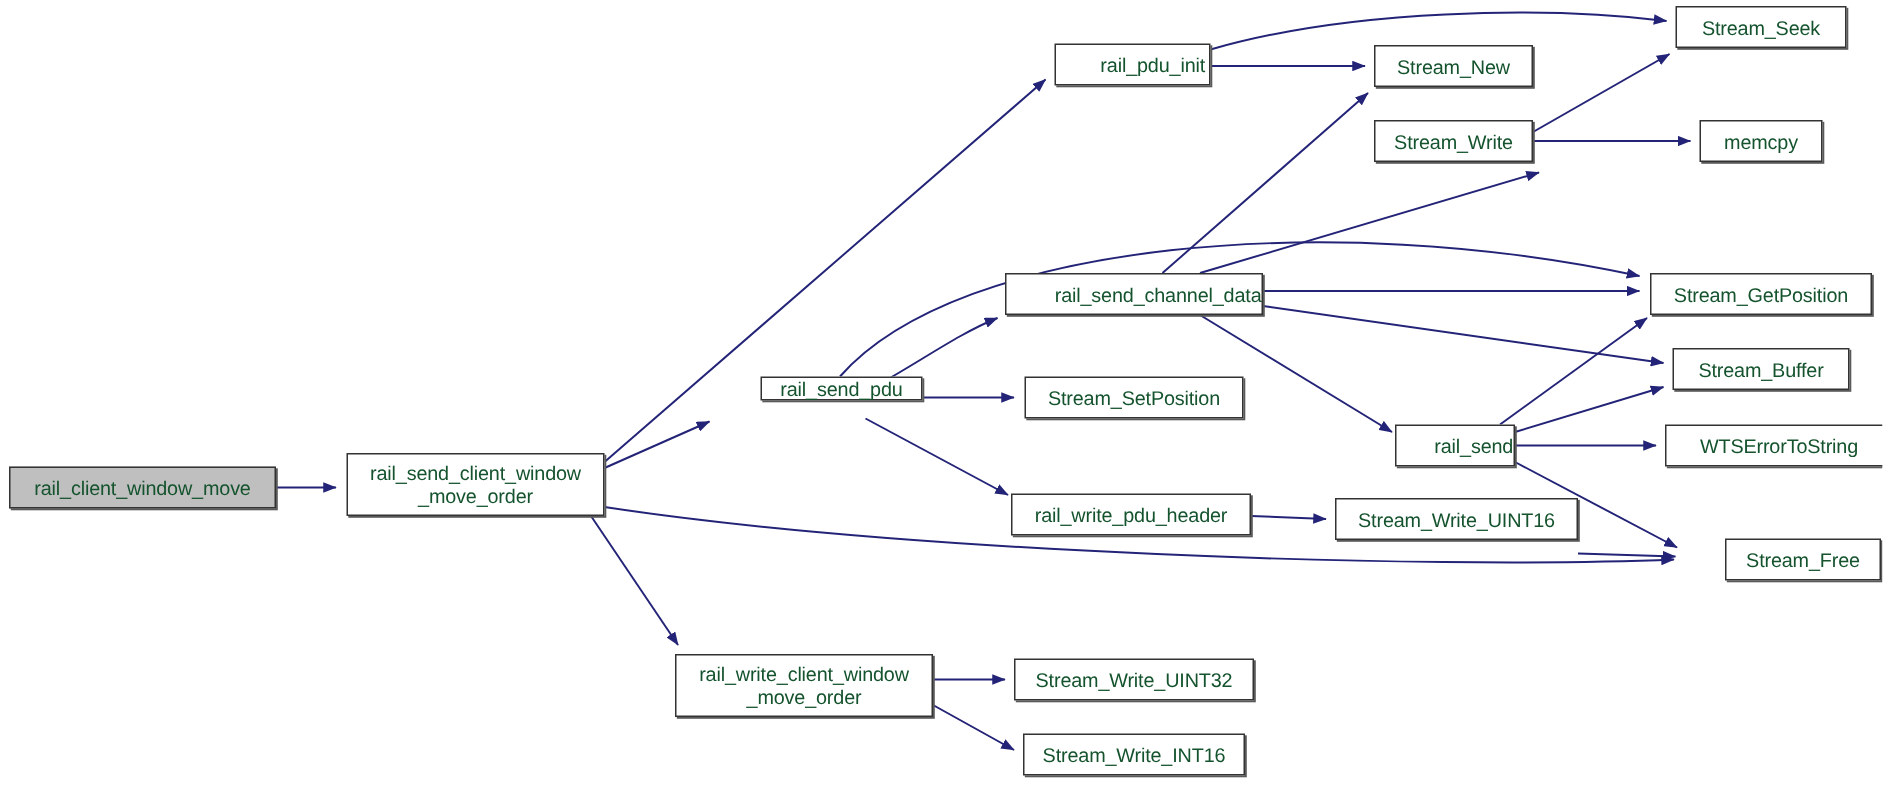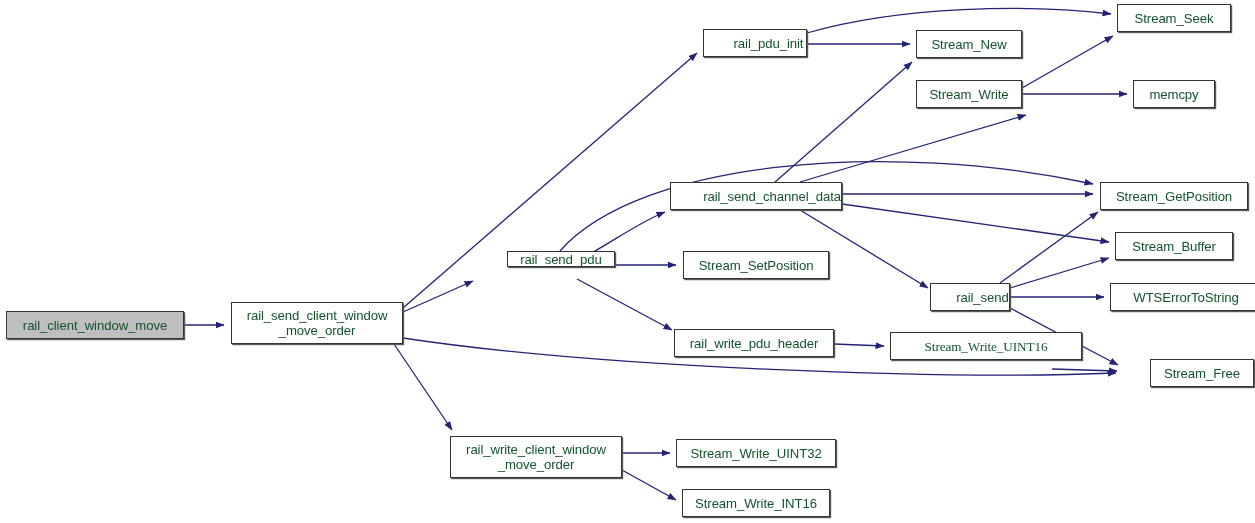--- a/index.html
+++ b/index.html
@@ -101,17 +101,17 @@
       <div class="node" style="left: 930px; top: 283px; width: 80px; height: 28px; padding-left: 25px;"><span class="node-label">rail_send</span></div>
       <div class="node" style="left: 916px; top: 30px; width: 106px; height: 28px;"><span class="node-label">Stream_New</span></div>
       <div class="node" style="left: 916px; top: 80px; width: 106px; height: 28px;"><span class="node-label">Stream_Write</span></div>
       <div class="node" style="left: 1117px; top: 4px; width: 114px; height: 28px;"><span class="node-label">Stream_Seek</span></div>
       <div class="node" style="left: 1133px; top: 80px; width: 82px; height: 28px;"><span class="node-label">memcpy</span></div>
       <div class="node" style="left: 1100px; top: 182px; width: 148px; height: 28px;"><span class="node-label">Stream_GetPosition</span></div>
       <div class="node" style="left: 1115px; top: 232px; width: 118px; height: 28px;"><span class="node-label">Stream_Buffer</span></div>
       <div class="node" style="left: 1110px; top: 283px; width: 152px; height: 28px;"><span class="node-label">WTSErrorToString</span></div>
       <div class="node" style="left: 1123px; top: 359px; width: 104px; height: 28px; margin-left: 27px;"><span class="node-label">Stream_Free</span></div>
       <div class="node" style="left: 683px; top: 251px; width: 146px; height: 28px;"><span class="node-label">Stream_SetPosition</span></div>
-      <div class="node" style="left: 890px; top: 332px; width: 192px; height: 28px; font-family: Liberation Serif, serif;"><span class="node-label">Stream_Write_UINT16</span></div>
+      <div class="node" style="left: 890px; top: 332px; width: 162px; height: 28px;"><span class="node-label">Stream_Write_UINT16</span></div>
       <div class="node" style="left: 676px; top: 439px; width: 160px; height: 28px;"><span class="node-label">Stream_Write_UINT32</span></div>
       <div class="node" style="left: 682px; top: 489px; width: 148px; height: 28px;"><span class="node-label">Stream_Write_INT16</span></div>
     </div>
 </div>
 
 </body></html>

